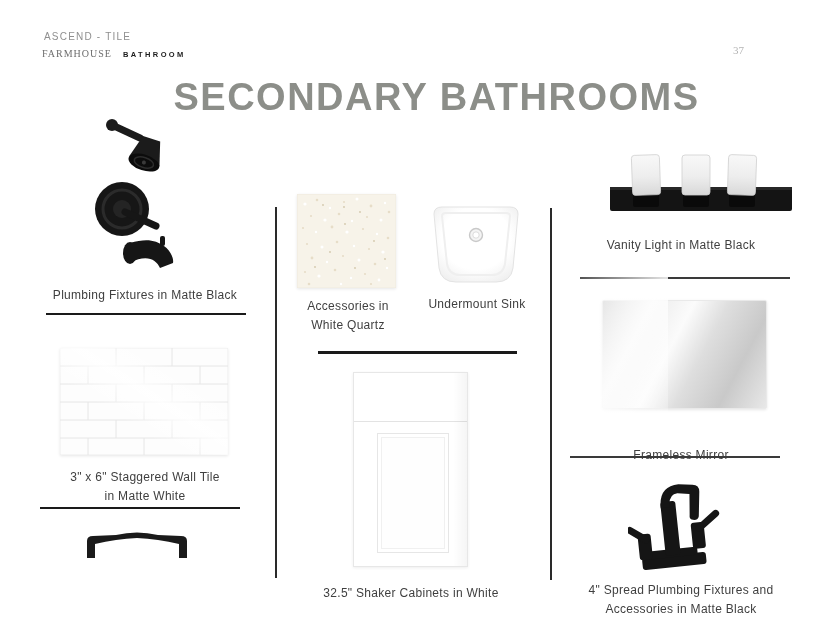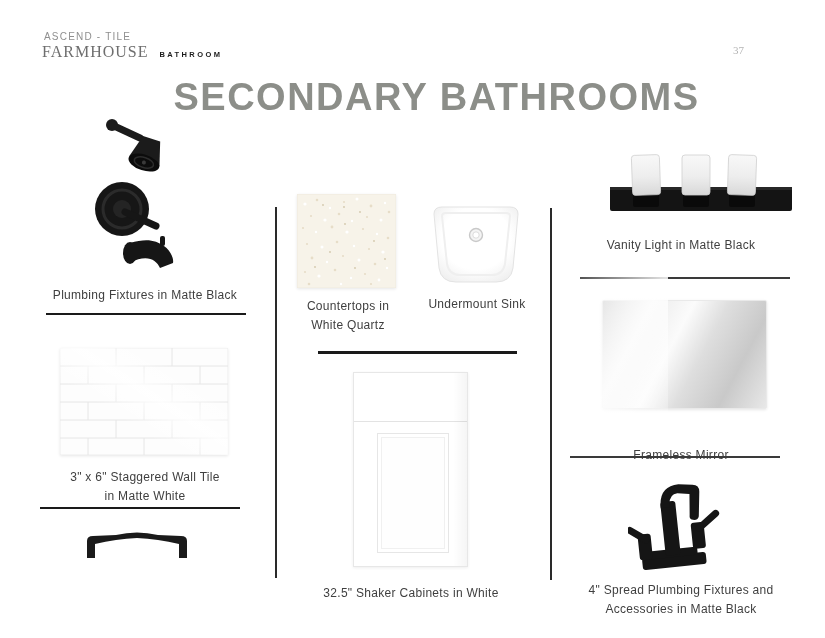--- a/index.html
+++ b/index.html
@@ -3,21 +3,21 @@
 <meta charset="utf-8">
 <style>
   html,body{margin:0;padding:0;background:#fff;}
   #canvas{
     position:relative;width:825px;height:638px;background:#ffffff;
     font-family:"Liberation Sans", sans-serif;overflow:hidden;
   }
   .abs{position:absolute;}
   
   .brand1{font-family:Liberation Sans, sans-serif;font-size:10px;letter-spacing:1.2px;color:#8f8f8f;}
-  .brand2{font-family:"Liberation Serif", serif;font-size:16px;letter-spacing:1px;color:#6e6e6e;}
+  .brand2{font-family:"Liberation Serif", serif;font-size:10px;letter-spacing:1px;color:#6e6e6e;}
   .brand3{font-size:7.5px;font-weight:bold;letter-spacing:2.4px;color:#1c1c1c;margin-left:11px;}
   .pagenum{font-family:"Liberation Serif", serif;font-size:11px;color:#b4b4b4;}
   
   .title{
     width:825px;text-align:center;font-size:38px;font-weight:bold;
     letter-spacing:1.5px;color:#8c8e89;padding-left:24px;
   }
   
   .lbl{font-size:12px;color:#3f3f3f;letter-spacing:.3px;text-align:center;line-height:1.55;}
   
@@ -175,21 +175,21 @@
         <circle cx="48" cy="30" r="0.9"></circle>
       <circle cx="77" cy="47" r="0.9"></circle>
         <circle cx="33" cy="58" r="0.9"></circle>
         <circle cx="58" cy="74" r="0.9"></circle>
       <circle cx="88" cy="65" r="0.9"></circle>
         <circle cx="18" cy="73" r="0.9"></circle>
         <circle cx="47" cy="13" r="0.9"></circle>
     </g>
   </svg>
   <div class="abs lbl" style="left:288px;top:297px;width:120px;">
-    <div>Countertops in</div>
+    <div>Accessories in</div>
     <div>White Quartz</div>
   </div>
 
   <svg class="abs" style="left:424px;top:204px;" width="104" height="84" viewBox="0 0 104 84">
     <defs>
       <radialGradient id="basin" cx="50%" cy="42%" r="75%">
         <stop offset="55%" stop-color="#ffffff"></stop>
         <stop offset="85%" stop-color="#f0f0f0"></stop>
         <stop offset="100%" stop-color="#dddddd"></stop>
       </radialGradient>

